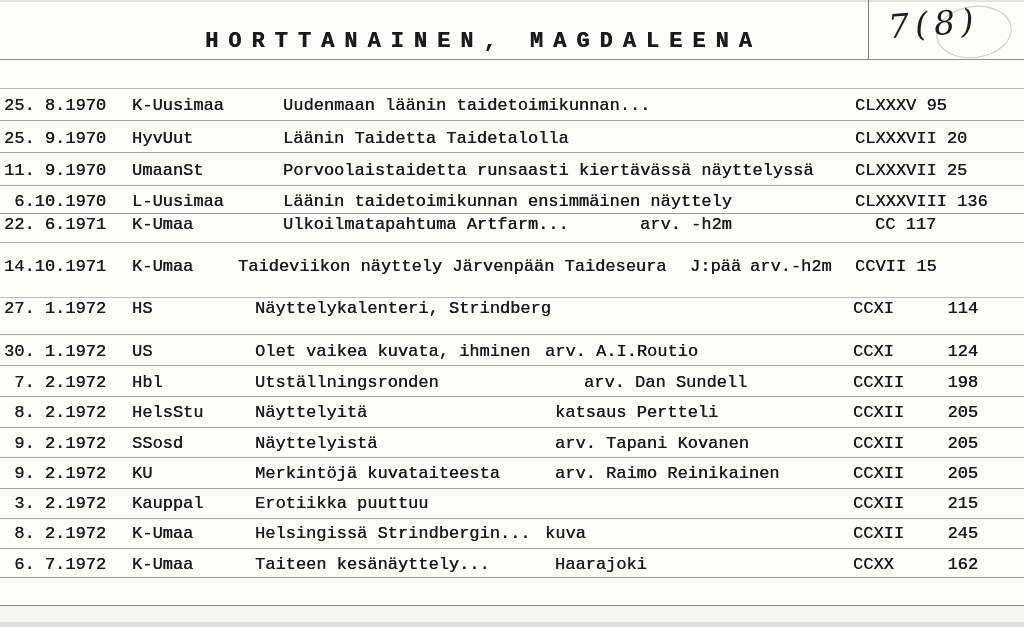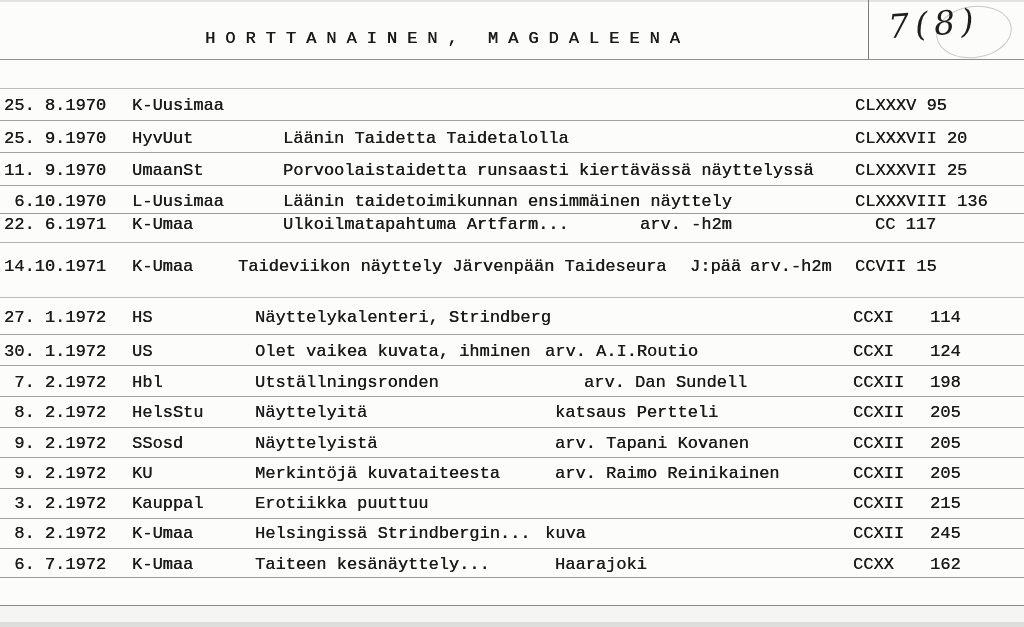--- a/index.html
+++ b/index.html
@@ -9,21 +9,21 @@
     font-family:"Liberation Mono","DejaVu Sans Mono",monospace;
     color:#1b1b1b;
   }
   .top-edge { position:absolute; left:0; top:0; width:1024px; height:2px; background:#e3e3e2; }
   .bottom-strip { position:absolute; left:0; top:606px; width:1024px; height:21px; background:#f5f5f3; }
   .bottom-edge { position:absolute; left:0; top:622px; width:1024px; height:5px; background:#dededc; }
   .rule { position:absolute; left:0; width:1024px; height:1px; }
   .vrule { position:absolute; width:1px; background:#7d7d7d; }
   .header {
     position:absolute; left:205px; top:29px;
-    font-size:17px; font-weight:normal; letter-spacing:10px;
+    font-size:22px; font-weight:bold; letter-spacing:10px;
     white-space:pre; text-shadow:0.4px 0 0 #111;
   }
   .hand {
     position:absolute; left:888px; top:4px;
     font-family:"DejaVu Serif",serif; font-style:italic;
     font-size:33px; letter-spacing:6px; color:#1e1e1e;
     transform:rotate(-4deg); white-space:pre;
   }
   .hand-circle {
     position:absolute; left:936px; top:6px; width:74px; height:50px;
@@ -35,21 +35,21 @@
     position:absolute; top:0; white-space:pre;
     font-size:17px; line-height:20px;
     text-shadow:0.35px 0 0 #1b1b1b;
   }
   .c-date   { left:4px; }
   .c-src    { left:132px; }
   .c-title  { left:283px; }
   .c-title2 { left:255px; }
   .c-ref    { left:855px; }
   .c-vol    { left:853px; }
-  .c-pagenum{ left:930px; width:48px; }
+  .c-pagenum{ left:930px; width:48px; text-align:right; }
 </style>
 </head>
 <body>
 
 <div class="page">
   <div class="top-edge"></div>
 
   <div class="header">HORTTANAINEN, MAGDALEENA</div>
   <div class="hand-circle"></div>
   <div class="hand">7(8)</div>
@@ -70,20 +70,21 @@
   <div class="rule" style="top:457px; background:#a3a3a3;"></div>
   <div class="rule" style="top:488px; background:#a3a3a3;"></div>
   <div class="rule" style="top:518px; background:#a3a3a3;"></div>
   <div class="rule" style="top:548px; background:#a3a3a3;"></div>
   <div class="rule" style="top:577px; background:#9a9a9a;"></div>
   <div class="rule" style="top:605px; background:#8a8a8a;"></div>
 
   <div class="row" style="top:96px">
     <span class="cell c-date">25. 8.1970</span>
     <span class="cell c-src">K-Uusimaa</span>
+    <span class="cell c-title">Uudenmaan läänin taidetoimikunnan...</span>
     <span class="cell c-ref">CLXXXV 95</span>
   </div>
   <div class="row" style="top:129px">
     <span class="cell c-date">25. 9.1970</span>
     <span class="cell c-src">HyvUut</span>
     <span class="cell c-title">Läänin Taidetta Taidetalolla</span>
     <span class="cell c-ref">CLXXXVII 20</span>
   </div>
   <div class="row" style="top:161px">
     <span class="cell c-date">11. 9.1970</span>
@@ -106,21 +107,21 @@
   </div>
   <div class="row" style="top:257px">
     <span class="cell c-date">14.10.1971</span>
     <span class="cell c-src">K-Umaa</span>
     <span class="cell" style="left:238px">Taideviikon näyttely Järvenpään Taideseura</span>
     <span class="cell" style="left:690px">J:pää</span>
     <span class="cell" style="left:750px">arv.-h2m</span>
     <span class="cell" style="left:855px">CCVII 15</span>
   </div>
 
-  <div class="row" style="top:308px">
+  <div class="row" style="top:299px">
     <span class="cell c-date">27. 1.1972</span>
     <span class="cell c-src">HS</span>
     <span class="cell c-title2">Näyttelykalenteri, Strindberg</span>
     <span class="cell c-vol">CCXI</span>
     <span class="cell c-pagenum">114</span>
   </div>
   <div class="row" style="top:342px">
     <span class="cell c-date">30. 1.1972</span>
     <span class="cell c-src">US</span>
     <span class="cell" style="left:545px">arv. A.I.Routio</span>

